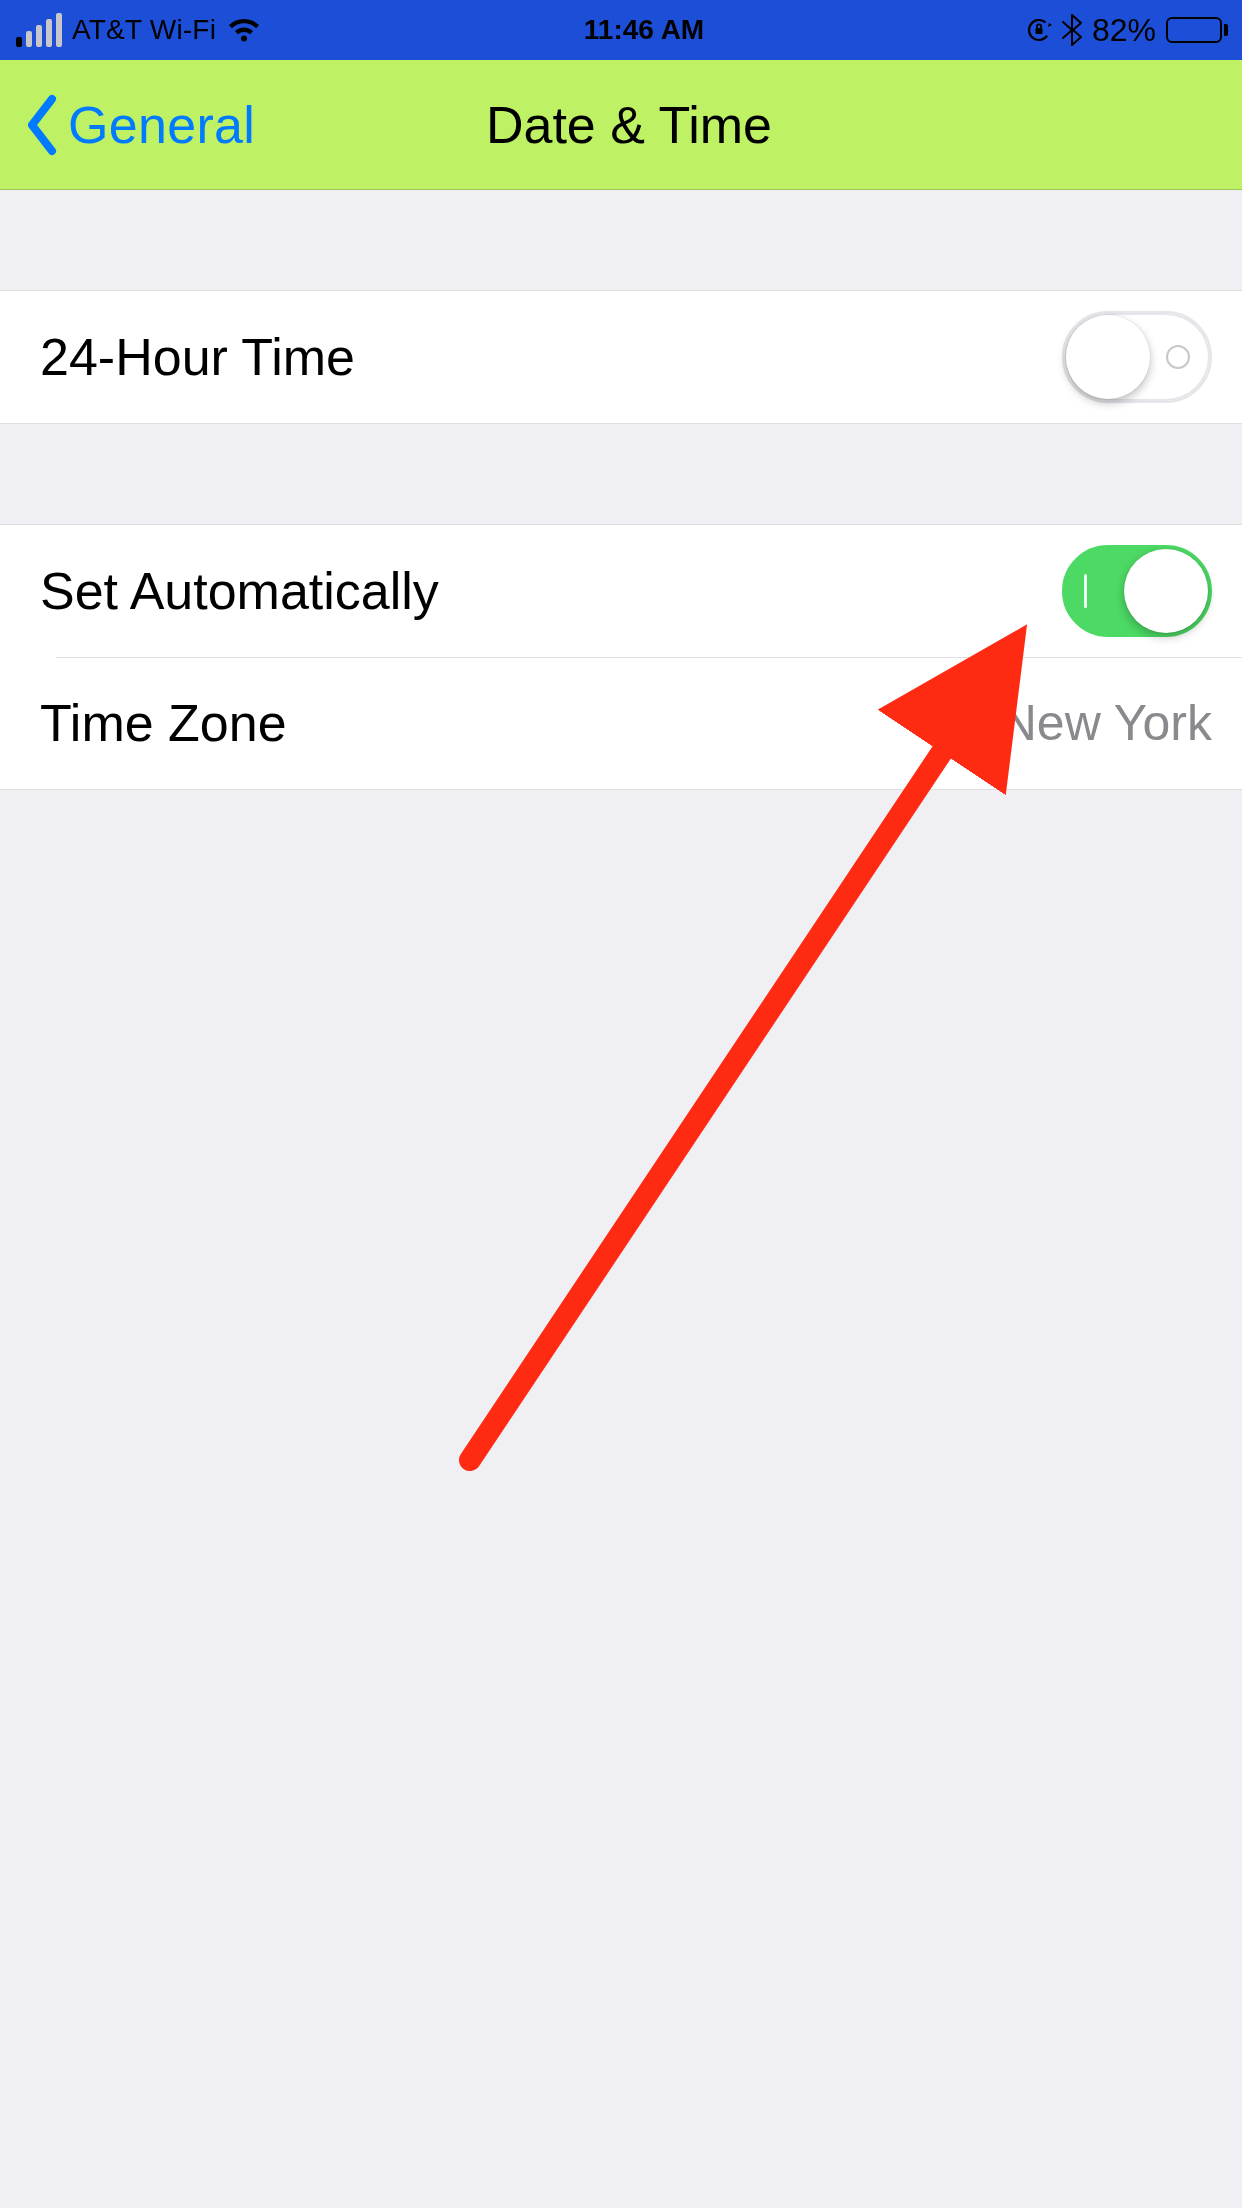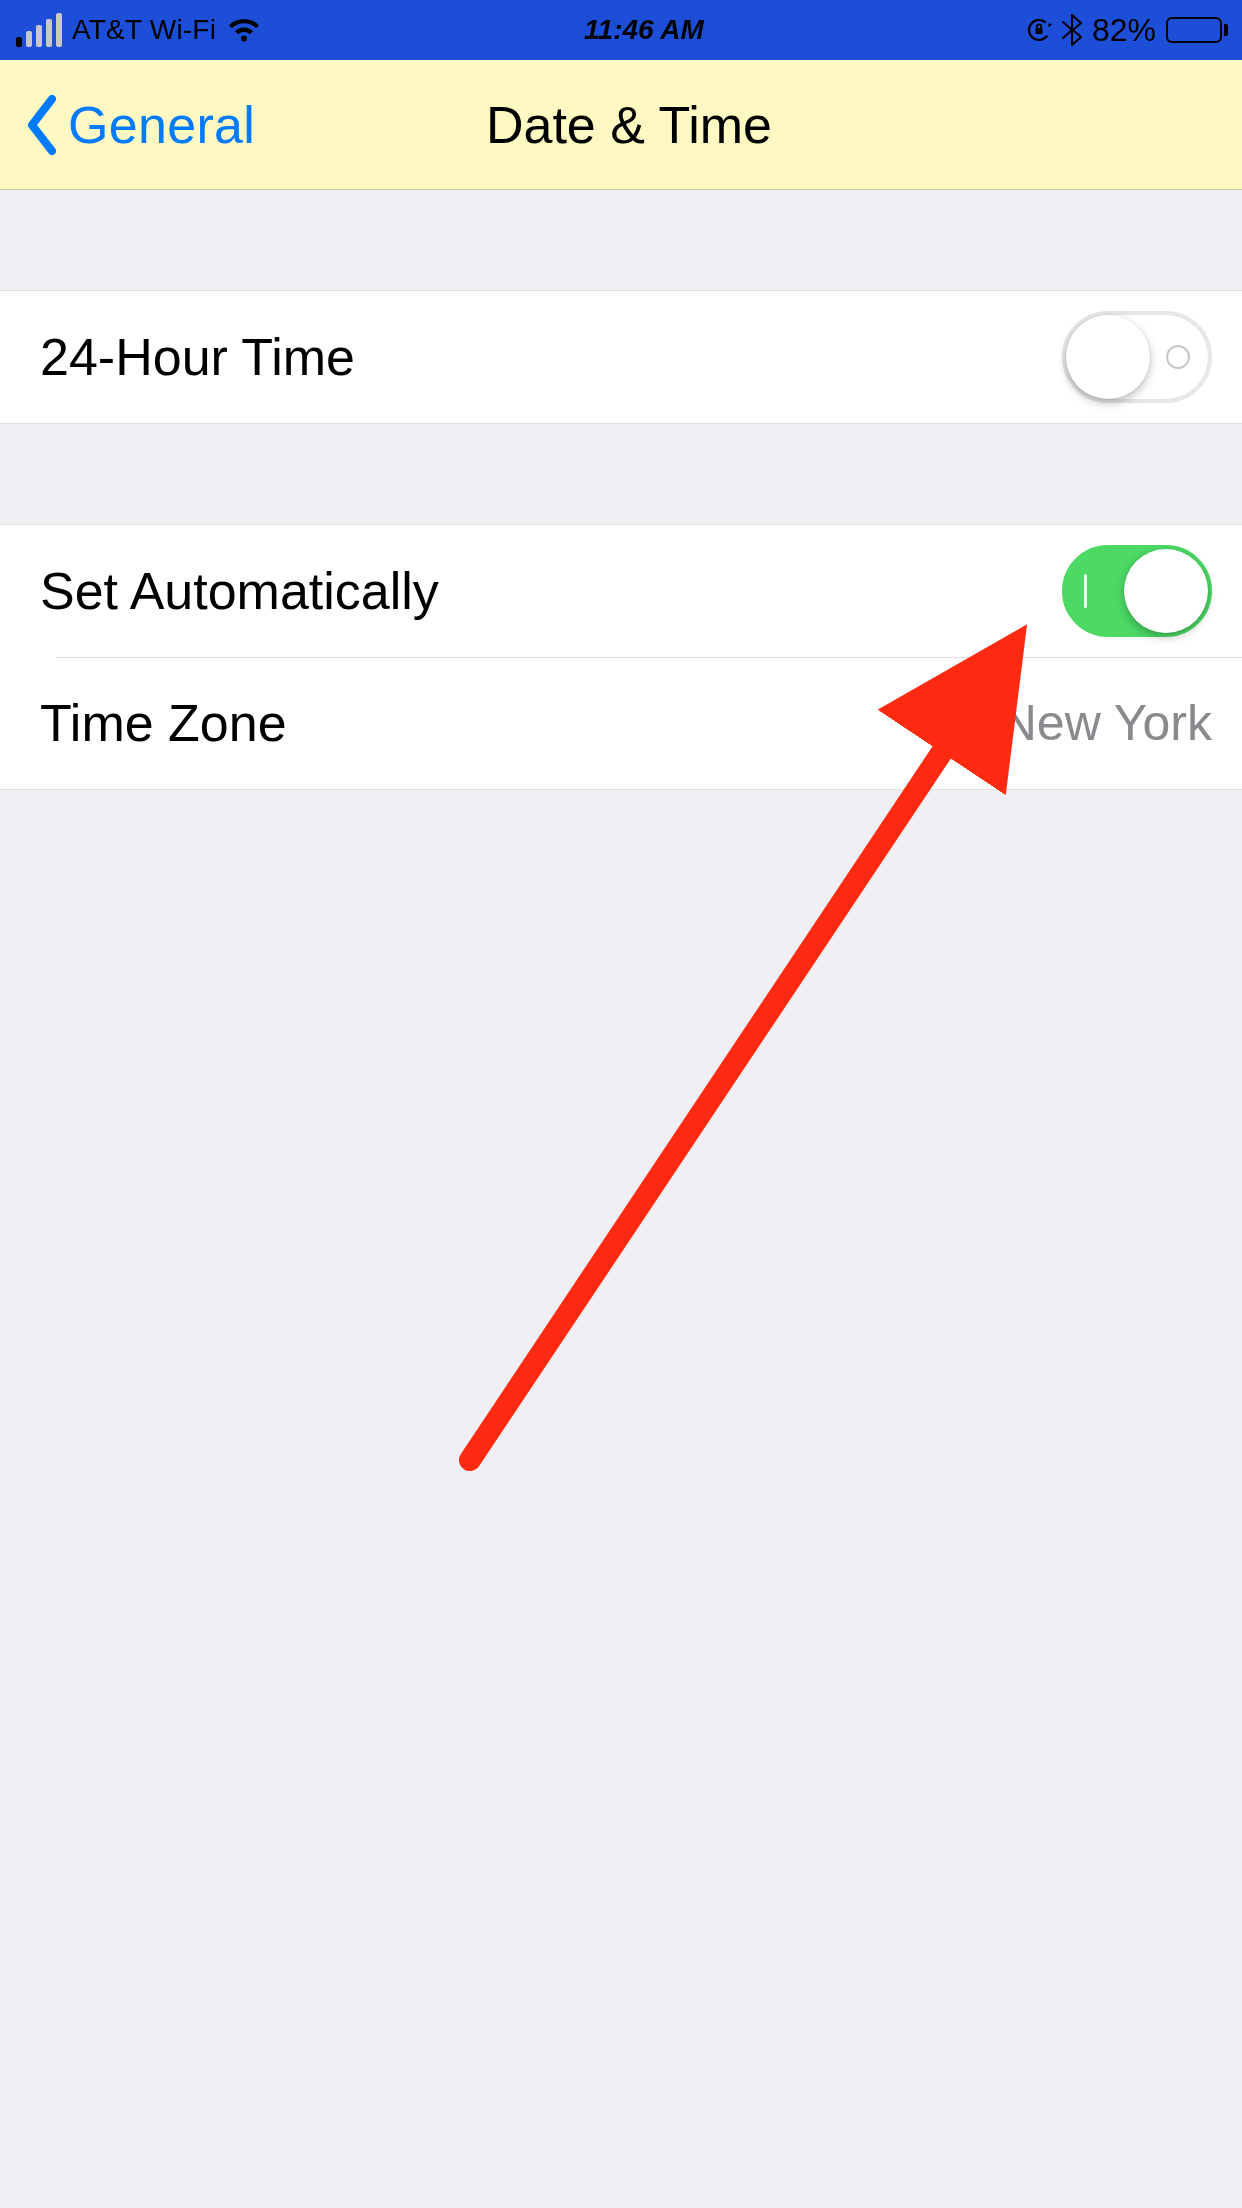--- a/index.html
+++ b/index.html
@@ -23,38 +23,38 @@
       font-size: 28px;
       font-weight: 500;
     }
     .status-left, .status-right { display: flex; align-items: center; gap: 10px; }
     .signal { display: flex; align-items: flex-end; gap: 4px; }
     .signal .bar { width: 6px; background: #c7c7cc; border-radius: 2px; }
     .signal .bar.on { background: #000; }
     .signal .b1{height:10px}.signal .b2{height:16px}.signal .b3{height:22px}.signal .b4{height:28px}.signal .b5{height:34px}
     .carrier { font-size: 28px; letter-spacing: .2px; }
     .wifi svg { width: 36px; height: 28px; display:block; }
-    .clock { font-size: 28px; font-weight: 600; font-style: italic; }
+    .clock { font-size: 28px; font-weight: 600; }
     .lock-icon svg, .bt-icon svg { display:block; }
     .lock-icon svg { width:26px; height:28px; }
     .bt-icon svg { width:20px; height:32px; }
     .batt-pct { font-size: 32px; text-align: right; }
     .battery { display:flex; align-items:center; gap:2px; }
     .battery-body {
       width: 56px; height: 26px; border: 2.5px solid #000; border-radius: 6px;
       position: relative; padding: 2px;
     }
     .battery-fill { height:100%; width:82%; background:#000; border-radius:3px; }
     .battery-nub { width:4px; height:12px; background:#000; border-radius:0 2px 2px 0; }
 
     
     .nav-bar {
       position: relative;
       height: 130px;
-      background: #fef9c3;
+      background: #bef264;
       border-bottom: 1px solid rgba(0,0,0,.18);
       display:flex; align-items:center;
     }
     .back-btn {
       position:absolute; left:22px; top:0; bottom:0;
       display:flex; align-items:center; gap:0px;
       color:#007aff; font-size:52px;
       letter-spacing:.3px;
     }
     .back-btn svg { width:42px; height:64px; display:block; margin-right:4px; }

